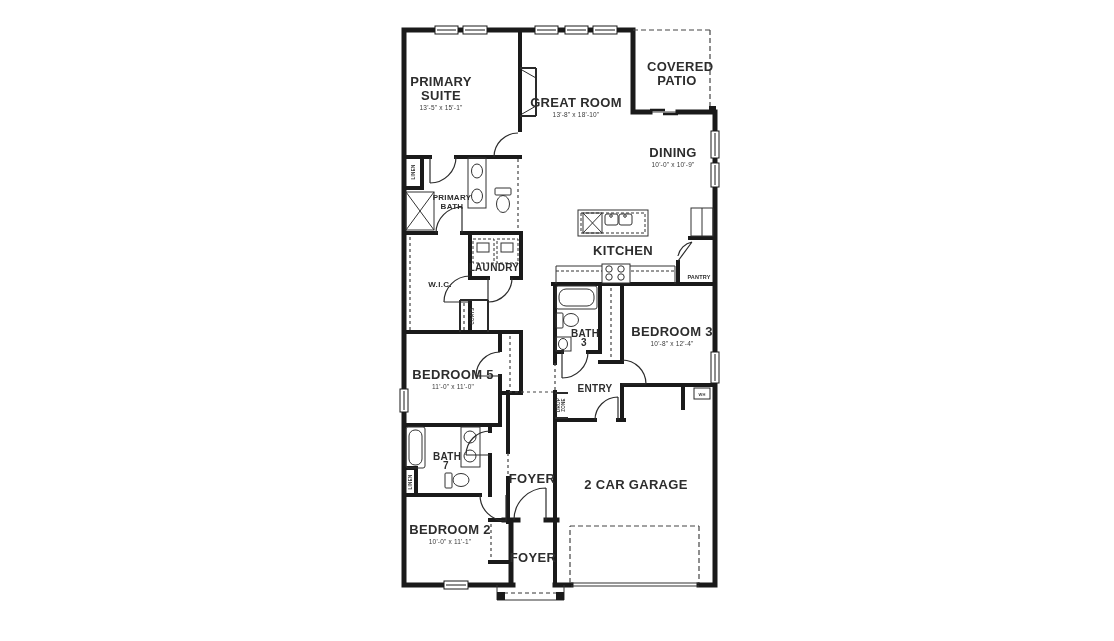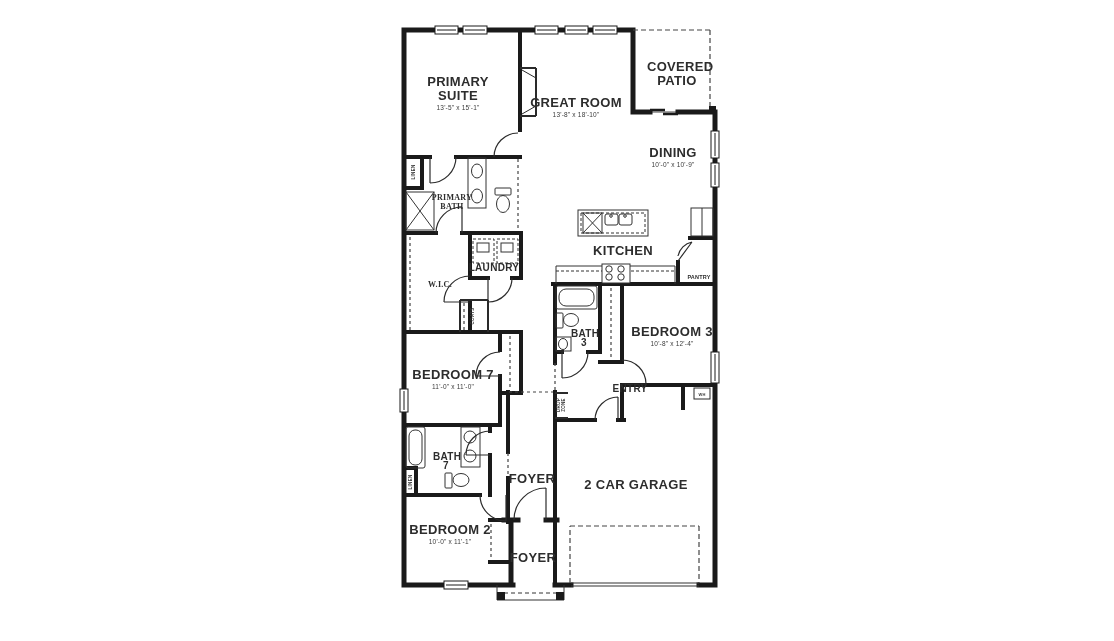--- a/index.html
+++ b/index.html
@@ -3,21 +3,21 @@
 <meta charset="utf-8">
 <style>
   html,body{margin:0;padding:0;background:#ffffff;}
   #stage{position:relative;width:1114px;height:641px;background:#ffffff;overflow:hidden;
          font-family:"Liberation Sans",sans-serif;}
   #plan-svg{position:absolute;left:0;top:0;}
   .lbl{position:absolute;transform:translate(-50%,-50%);text-align:center;color:#2d2d2d;}
   .nm{font-size:13px;font-weight:bold;line-height:14px;letter-spacing:.3px;white-space:normal;}
   .dm{font-size:6.5px;font-weight:normal;line-height:8px;letter-spacing:.2px;margin-top:1px;color:#3a3a3a;}
   .sm .nm{font-size:10px;line-height:8.5px;}
-  .md .nm{font-size:8px;line-height:9px;font-family:Liberation Serif, serif;}
+  .md .nm{font-size:8px;line-height:9px;}
   .tn .nm{font-size:5.5px;line-height:6px;letter-spacing:.2px;}
   .vlbl{position:absolute;transform:translate(-50%,-50%) rotate(-90deg);
         font-size:4.5px;font-weight:bold;color:#3a3a3a;letter-spacing:.3px;line-height:5px;
         text-align:center;white-space:nowrap;}
   .vwrap{white-space:normal;}
   .whlbl{position:absolute;transform:translate(-50%,-50%);font-size:4px;font-weight:bold;
          color:#3a3a3a;letter-spacing:.2px;}
 </style>
 </head>
 <body>
@@ -204,21 +204,21 @@
     <path stroke-dasharray="4 3" d="M497,593 H564"></path>
     <path stroke-width="1.2" d="M571,583 H699 M571,586 H699"></path>
     <g fill="#1a1a1a" stroke="none">
       <rect x="497" y="592" width="8" height="8"></rect>
       <rect x="556" y="592" width="8" height="8"></rect>
       <rect x="709" y="106" width="7" height="7"></rect>
     </g>
   </g>
 </svg>
 
-<div class="lbl" style="left:458px;top:93px;width:70px">
+<div class="lbl" style="left:441px;top:93px;width:70px">
   <div class="nm">PRIMARY SUITE</div>
   <div class="dm">13'-5" x 15'-1"</div>
 </div>
 
 <div class="lbl" style="left:576px;top:107px;width:120px">
   <div class="nm">GREAT ROOM</div>
   <div class="dm">13'-8" x 18'-10"</div>
 </div>
 
 <div class="lbl" style="left:677px;top:74px;width:60px">
@@ -252,26 +252,26 @@
 
 <div class="lbl sm" style="left:584px;top:338px;width:26px">
   <div class="nm">BATH 3</div>
 </div>
 
 <div class="lbl" style="left:672px;top:336px;width:90px">
   <div class="nm">BEDROOM 3</div>
   <div class="dm">10'-8" x 12'-4"</div>
 </div>
 
-<div class="lbl sm" style="left:630px;top:389px;width:50px">
+<div class="lbl sm" style="left:595px;top:389px;width:50px">
   <div class="nm">ENTRY</div>
 </div>
 
 <div class="lbl" style="left:453px;top:379px;width:90px">
-  <div class="nm">BEDROOM 7</div>
+  <div class="nm">BEDROOM 5</div>
   <div class="dm">11'-0" x 11'-0"</div>
 </div>
 
 <div class="lbl sm" style="left:446px;top:461px;width:26px">
   <div class="nm">BATH 7</div>
 </div>
 
 <div class="lbl" style="left:532px;top:479px;width:50px">
   <div class="nm">FOYER</div>
 </div>

